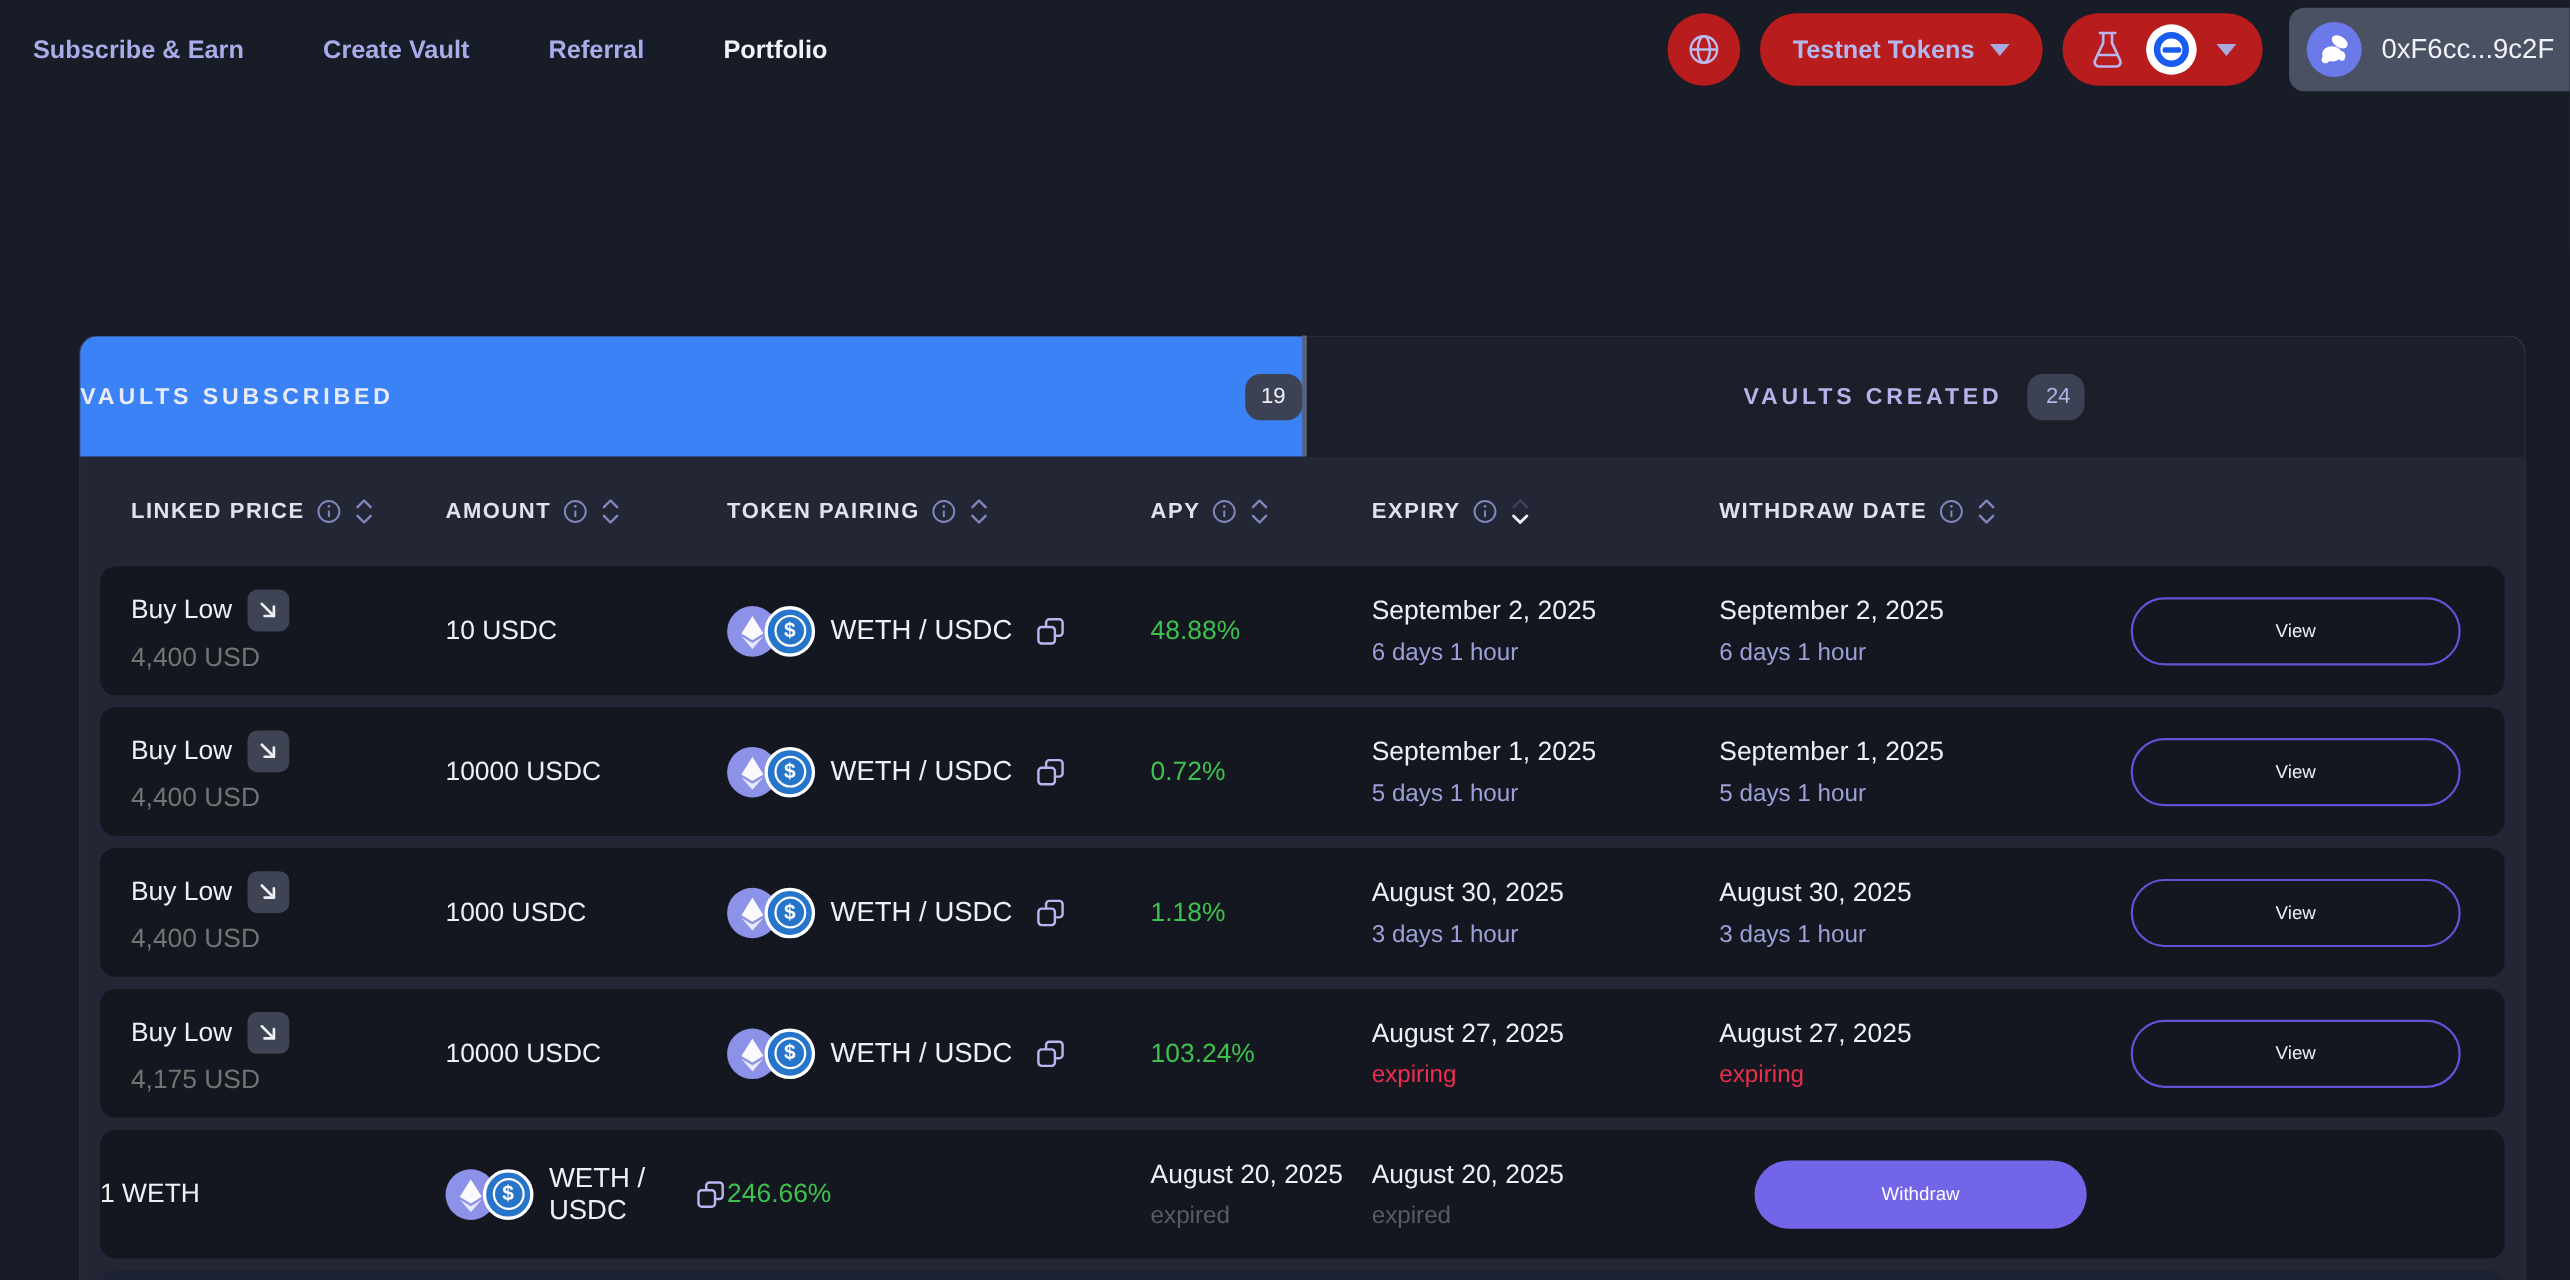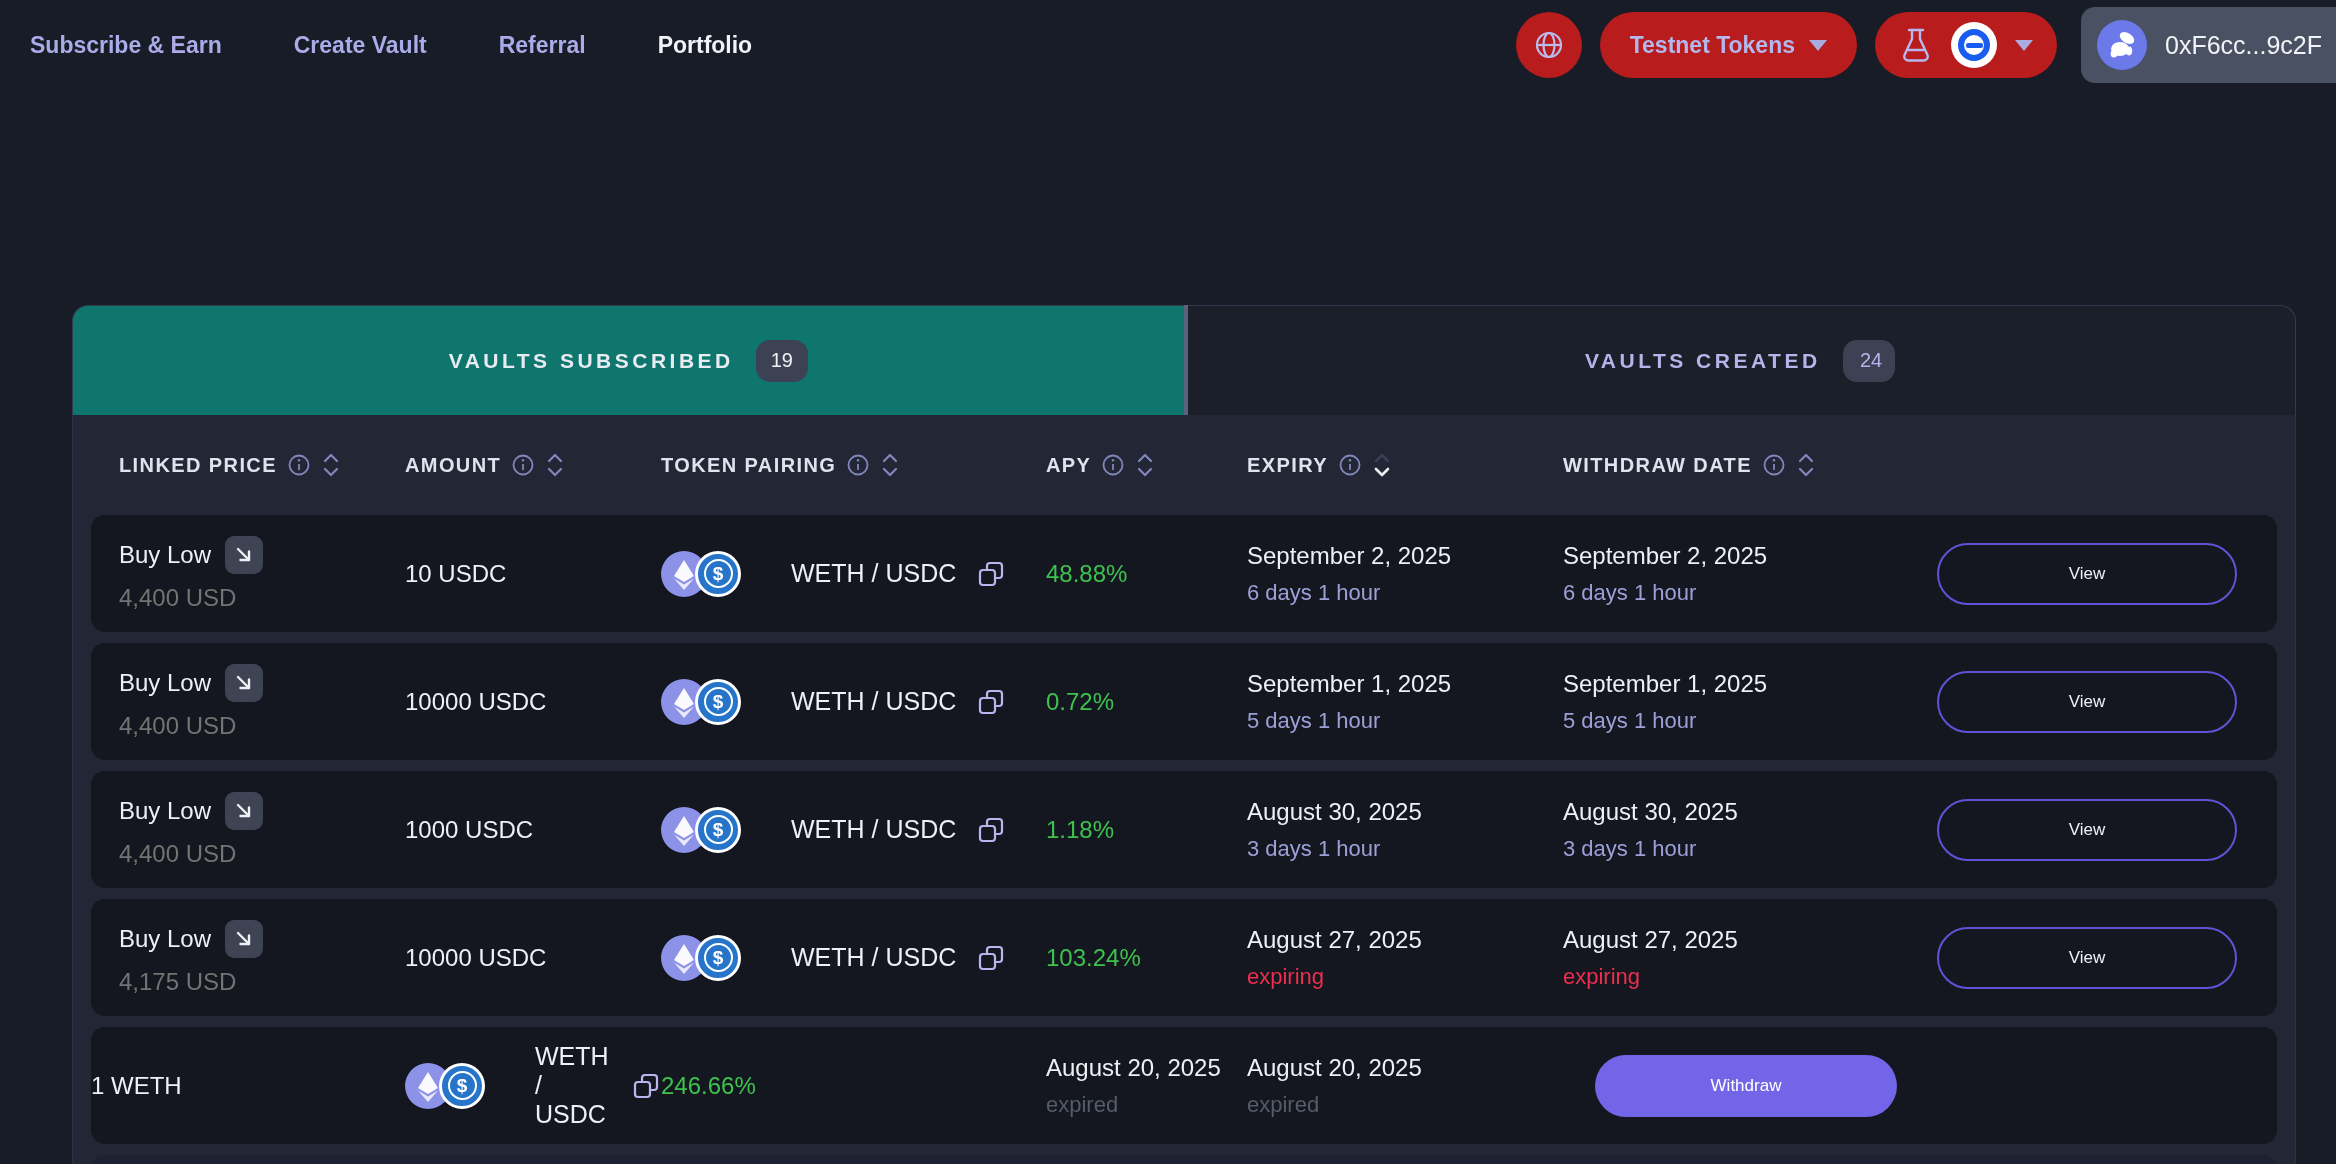--- a/index.html
+++ b/index.html
@@ -60,21 +60,21 @@
   .wallet-address { font-size:25px; color:#f2f3f8; font-weight:500; white-space:nowrap; }
 
   
   .panel { position:absolute; left:72px; top:305px; width:2224px; }
 
   .tabs { display:flex; height:110px; position:relative; }
   .tab {
     flex:1; display:flex; align-items:center; justify-content:center; gap:22px;
     border:1px solid #343b50; border-bottom:none; cursor:pointer;
   }
-  .tab.active { background:#0f766e; border-top-left-radius:16px; }
+  .tab.active { background:#3b82f6; border-top-left-radius:16px;justify-content:space-between; }
   .tab.inactive { background:#1b1f2a; border-top-right-radius:16px; border-left:none; }
   .tab-label { font-size:21px; font-weight:700; letter-spacing:3.5px; }
   .tab.active .tab-label { color:#e9ebf3; }
   .tab.inactive .tab-label { color:#b7b3ea; }
   .tab-badge {
     background:#3c4254; border-radius:14px; min-width:52px; height:42px;
     display:flex; align-items:center; justify-content:center;
     font-size:20px; padding:0 12px;
   }
   .tab.active .tab-badge { color:#eef0f6; }
@@ -114,21 +114,21 @@
   .pair-cell { display:flex; align-items:center; gap:14px; }
   .coins { display:flex; align-items:center; }
   .coin { width:46px; height:46px; border-radius:50%; display:flex; align-items:center; justify-content:center; }
   .coin.weth { background:#8b92e8; z-index:1; }
   .coin.usdc { background:#2775ca; border:3px solid #ffffff; margin-left:-12px; z-index:2; }
   .usdc-inner {
     width:29px; height:29px; border:2.5px solid #ffffff; border-radius:50%;
     display:flex; align-items:center; justify-content:center;
     color:#ffffff; font-size:19px; font-weight:700;
   }
-  .pair-name { font-size:25px; font-weight:500; color:#eef0f6;margin-left:36px; }
+  .pair-name { font-size:25px; font-weight:500; color:#eef0f6; }
   .copy-btn { display:flex; cursor:pointer; margin-left:6px; }
 
   .apy { font-size:24px; font-weight:500; color:#3ec24f; }
 
   .date-main { font-size:24px; color:#eef0f6; margin-bottom:10px; }
   .date-note { font-size:22px; }
   .note-soon { color:#9ca0d8; }
   .note-expiring { color:#ed2e4e; }
   .note-expired { color:#565b68; }
 

